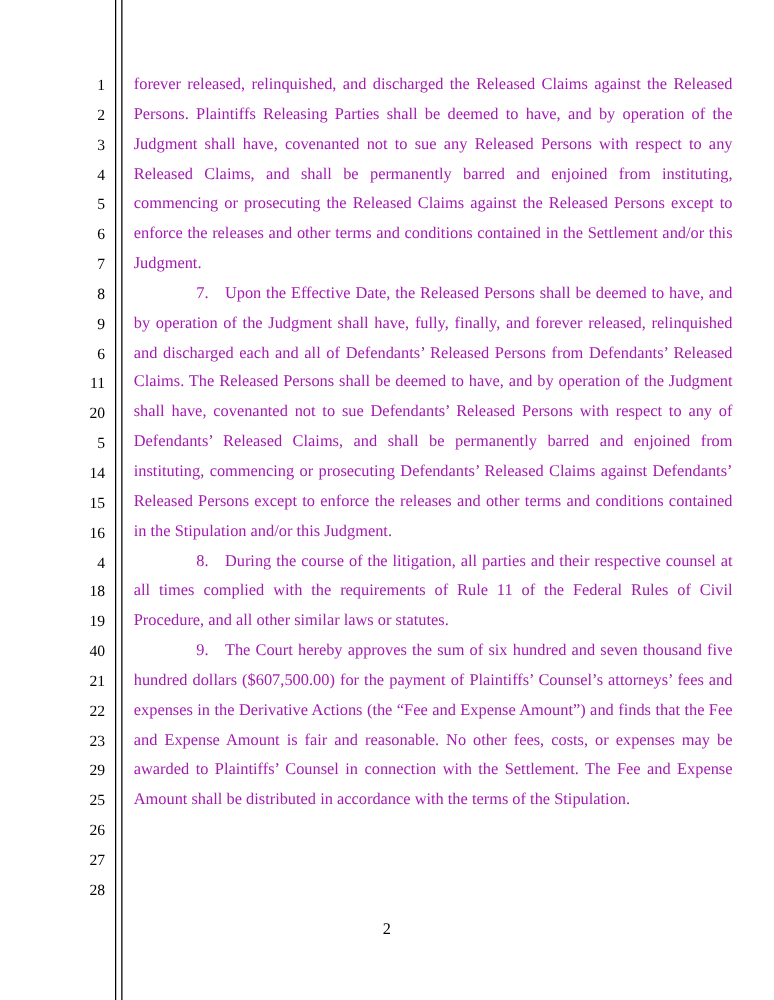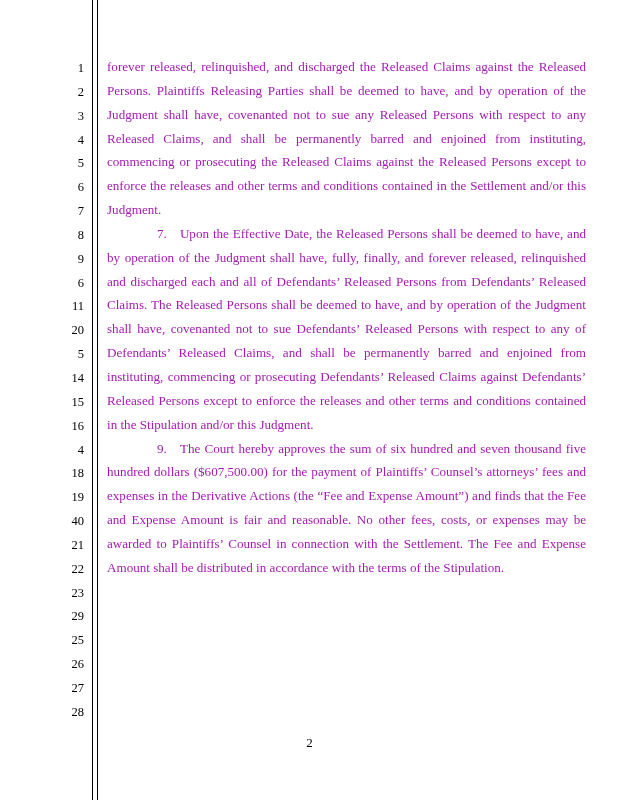--- a/index.html
+++ b/index.html
@@ -123,18 +123,19 @@
     <div>29</div>
     <div>25</div>
     <div>26</div>
     <div>27</div>
     <div>28</div>
   </div>
 
   <div class="content">
     <p>forever released, relinquished, and discharged the Released Claims against the Released Persons. Plaintiffs Releasing Parties shall be deemed to have, and by operation of the Judgment shall have, covenanted not to sue any Released Persons with respect to any Released Claims, and shall be permanently barred and enjoined from instituting, commencing or prosecuting the Released Claims against the Released Persons except to enforce the releases and other terms and conditions contained in the Settlement and/or this Judgment.</p>
     <p class="indent">7. Upon the Effective Date, the Released Persons shall be deemed to have, and by operation of the Judgment shall have, fully, finally, and forever released, relinquished and discharged each and all of Defendants’ Released Persons from Defendants’ Released Claims. The Released Persons shall be deemed to have, and by operation of the Judgment shall have, covenanted not to sue Defendants’ Released Persons with respect to any of Defendants’ Released Claims, and shall be permanently barred and enjoined from instituting, commencing or prosecuting Defendants’ Released Claims against Defendants’ Released Persons except to enforce the releases and other terms and conditions contained in the Stipulation and/or this Judgment.</p>
+    <p class="indent">8. During the course of the litigation, all parties and their respective counsel at all times complied with the requirements of Rule 11 of the Federal Rules of Civil Procedure, and all other similar laws or statutes.</p>
     <p class="indent">9. The Court hereby approves the sum of six hundred and seven thousand five hundred dollars ($607,500.00) for the payment of Plaintiffs’ Counsel’s attorneys’ fees and expenses in the Derivative Actions (the “Fee and Expense Amount”) and finds that the Fee and Expense Amount is fair and reasonable. No other fees, costs, or expenses may be awarded to Plaintiffs’ Counsel in connection with the Settlement. The Fee and Expense Amount shall be distributed in accordance with the terms of the Stipulation.</p>
   </div>
 
   <div class="footer">2</div>
 
 </div>
 
 </body></html>

